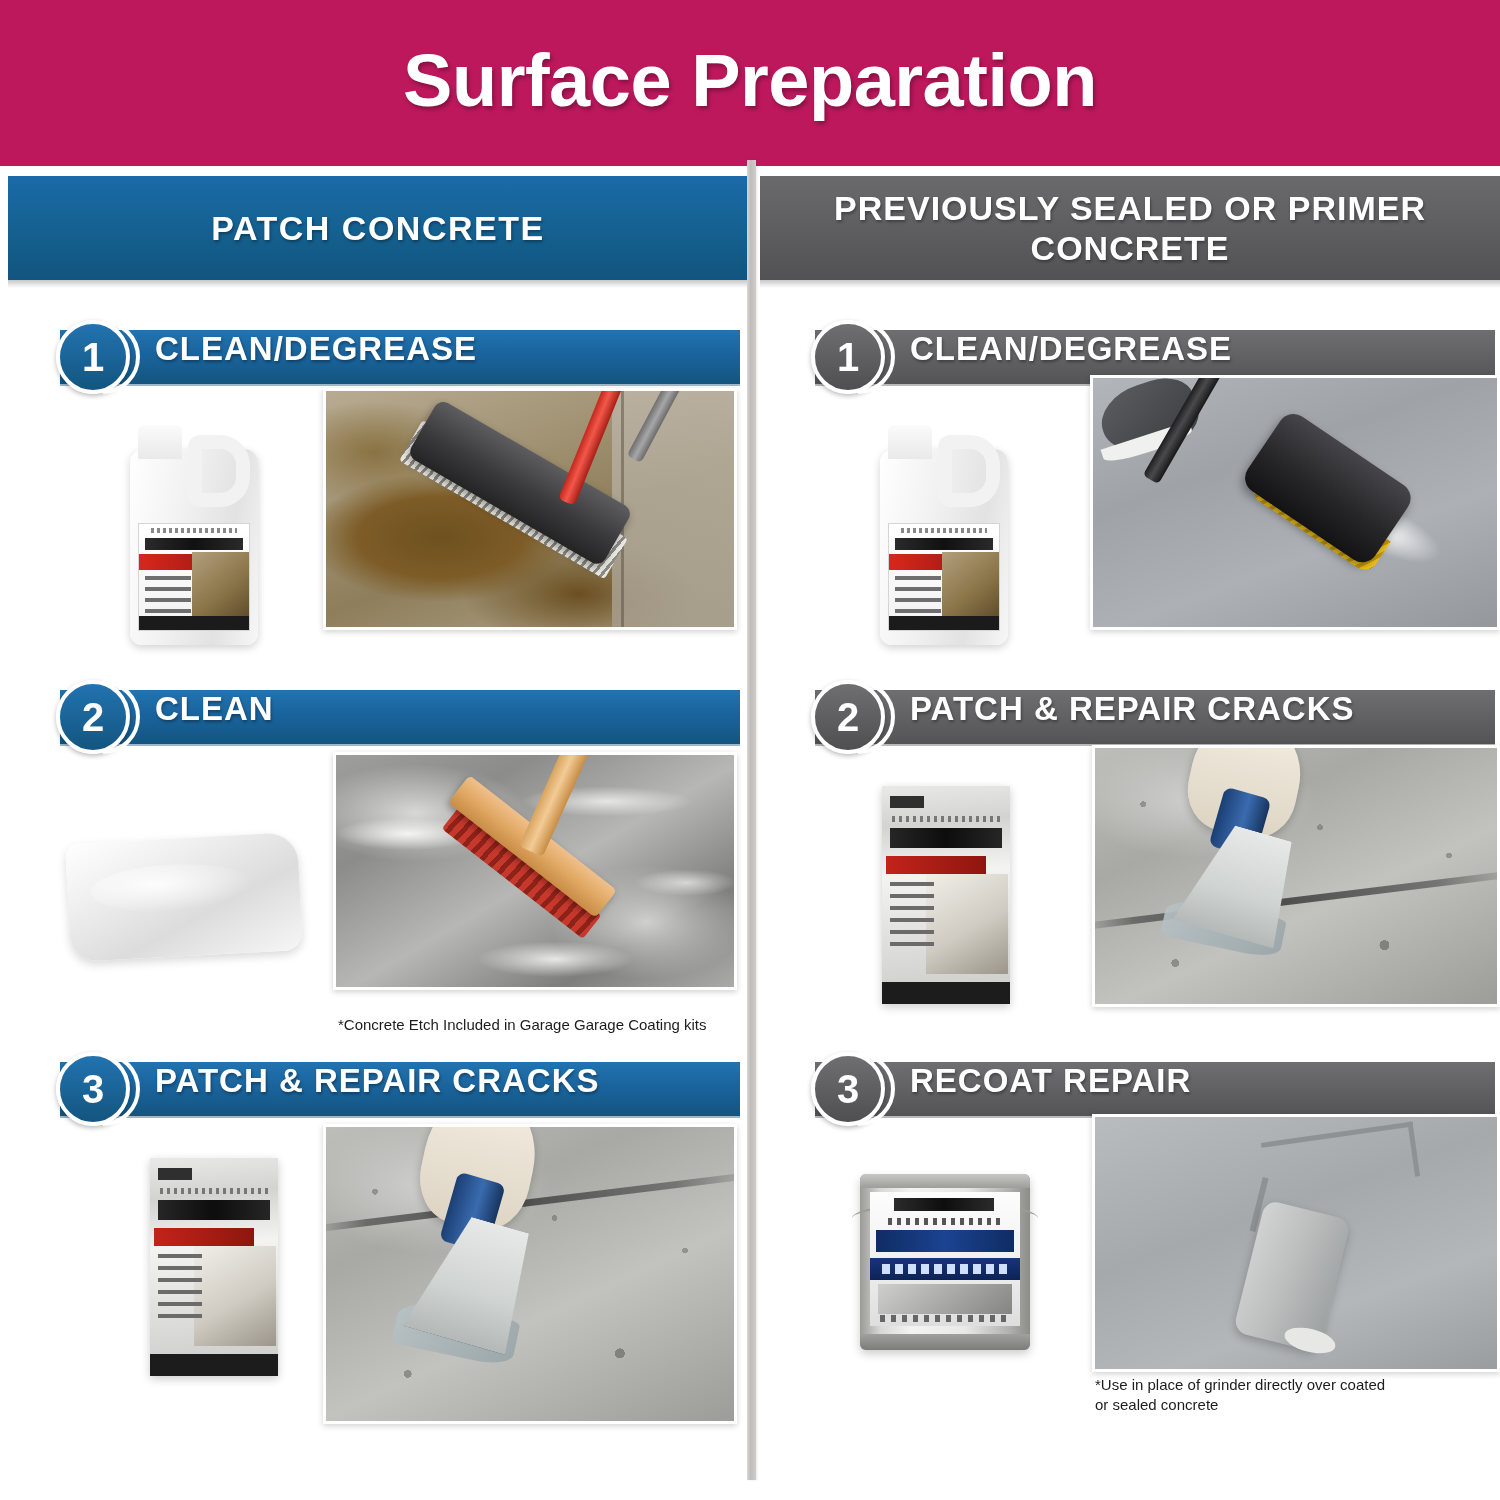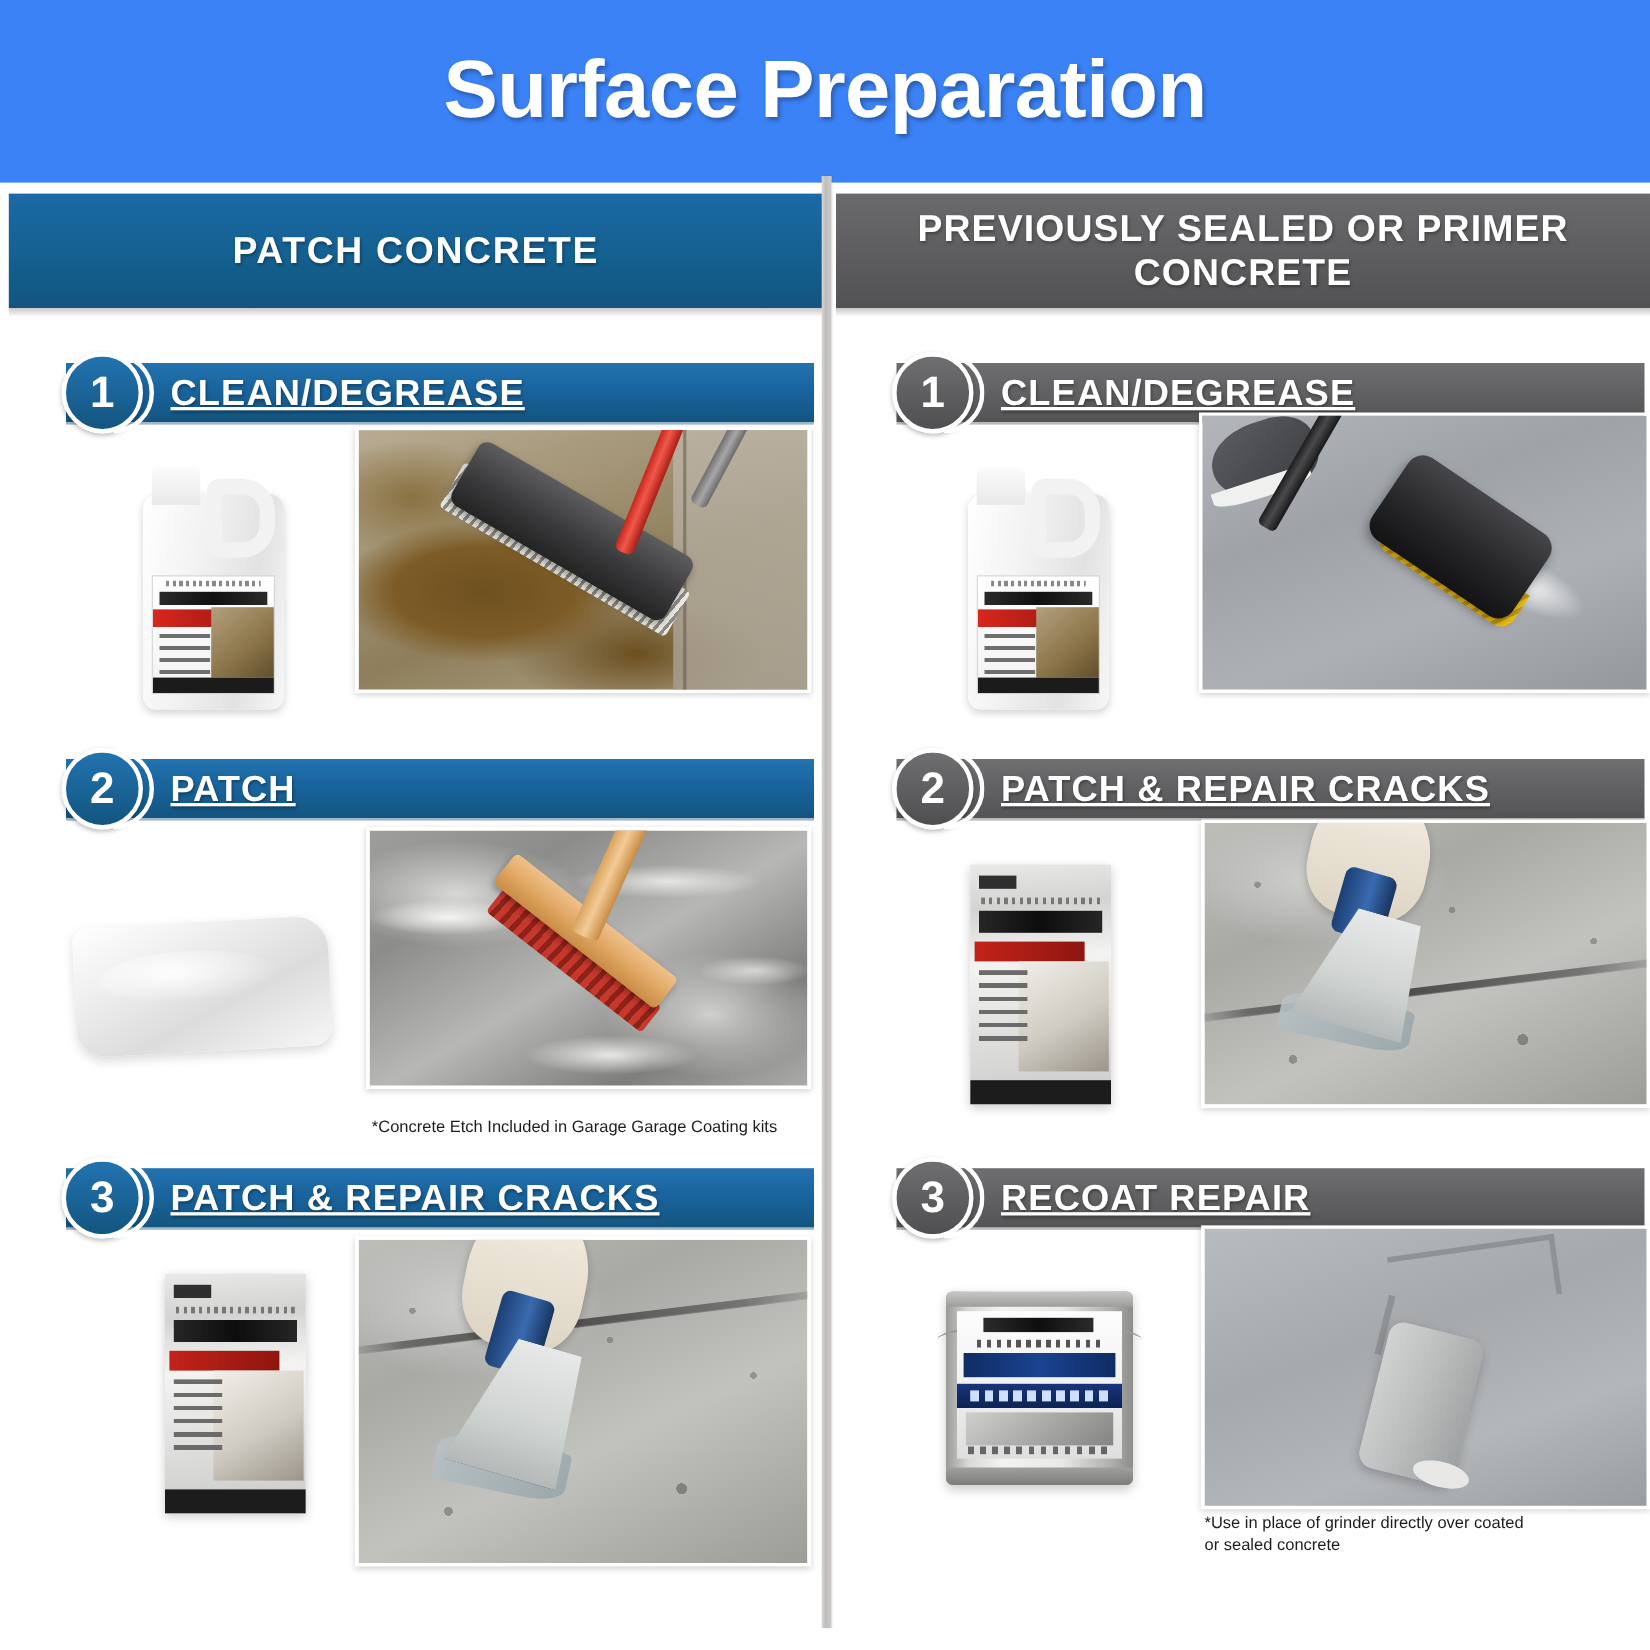--- a/index.html
+++ b/index.html
@@ -12,21 +12,21 @@
   #page {
     position: relative;
     width: 1500px; height: 1500px;
     background: #ffffff;
   }
 
   
   .banner {
     position: absolute; left: 0; top: 0;
     width: 1500px; height: 166px;
-    background: #3b82f6;
+    background: #be185d;
     display: flex; align-items: center; justify-content: center;
   }
   .banner-title {
     color: #ffffff;
     font-size: 74px;
     font-weight: bold;
     letter-spacing: -0.5px;
     text-shadow: 2px 3px 4px rgba(0,0,0,0.30);
     line-height: 1;
     padding-bottom: 4px;
@@ -67,27 +67,26 @@
     width: 9px; height: 1320px;
     background: linear-gradient(90deg,#d9d6d6 0%, #bfbcbc 40%, #cfcccc 100%);
     box-shadow: 1px 0 2px rgba(0,0,0,0.10);
   }
 
   
   .step { position: absolute; }
   .step-bar {
     position: absolute; left: 60px; top: 0;
     height: 56px;
-    display: flex; align-items: center;
+    display: flex; 
     padding-left: 95px;
     color: #ffffff; font-weight: bold;
     font-size: 33px; letter-spacing: 1.0px;
     text-shadow: 1px 2px 3px rgba(0,0,0,0.35);
     white-space: nowrap;
-    text-decoration: underline;
   }
   .step-bar.blue {
     width: 680px;
     background: linear-gradient(180deg,#2273b0 0%, #19629b 50%, #13557f 100%);
     border-bottom: 2px solid #9fb7c9;
   }
   .step-bar.gray {
     width: 680px;
     background: linear-gradient(180deg,#6f6f71 0%, #616163 50%, #545456 100%);
     border-bottom: 2px solid #b9b9b9;
@@ -477,21 +476,21 @@
         <div class="bristle"></div>
         <div class="head"></div>
         <div class="handle-red"></div>
         <div class="handle-gray"></div>
       </div>
     </div>
   </div>
 
   <div class="step" style="left:0; top:690px; width:750px;">
     <div class="step-bar blue">
-      <span>PATCH</span>
+      <span>CLEAN</span>
     </div>
     <div class="step-badge blue">
       <span>2</span>
     </div>
     <div class="badge-arc" style="left:66px;"></div>
 
     <div class="bag" style="left:68px; top:148px;"></div>
 
     <div class="photo p-etch" style="left:333px; top:62px; width:404px; height:238px;">
       <div class="ph-inner">

